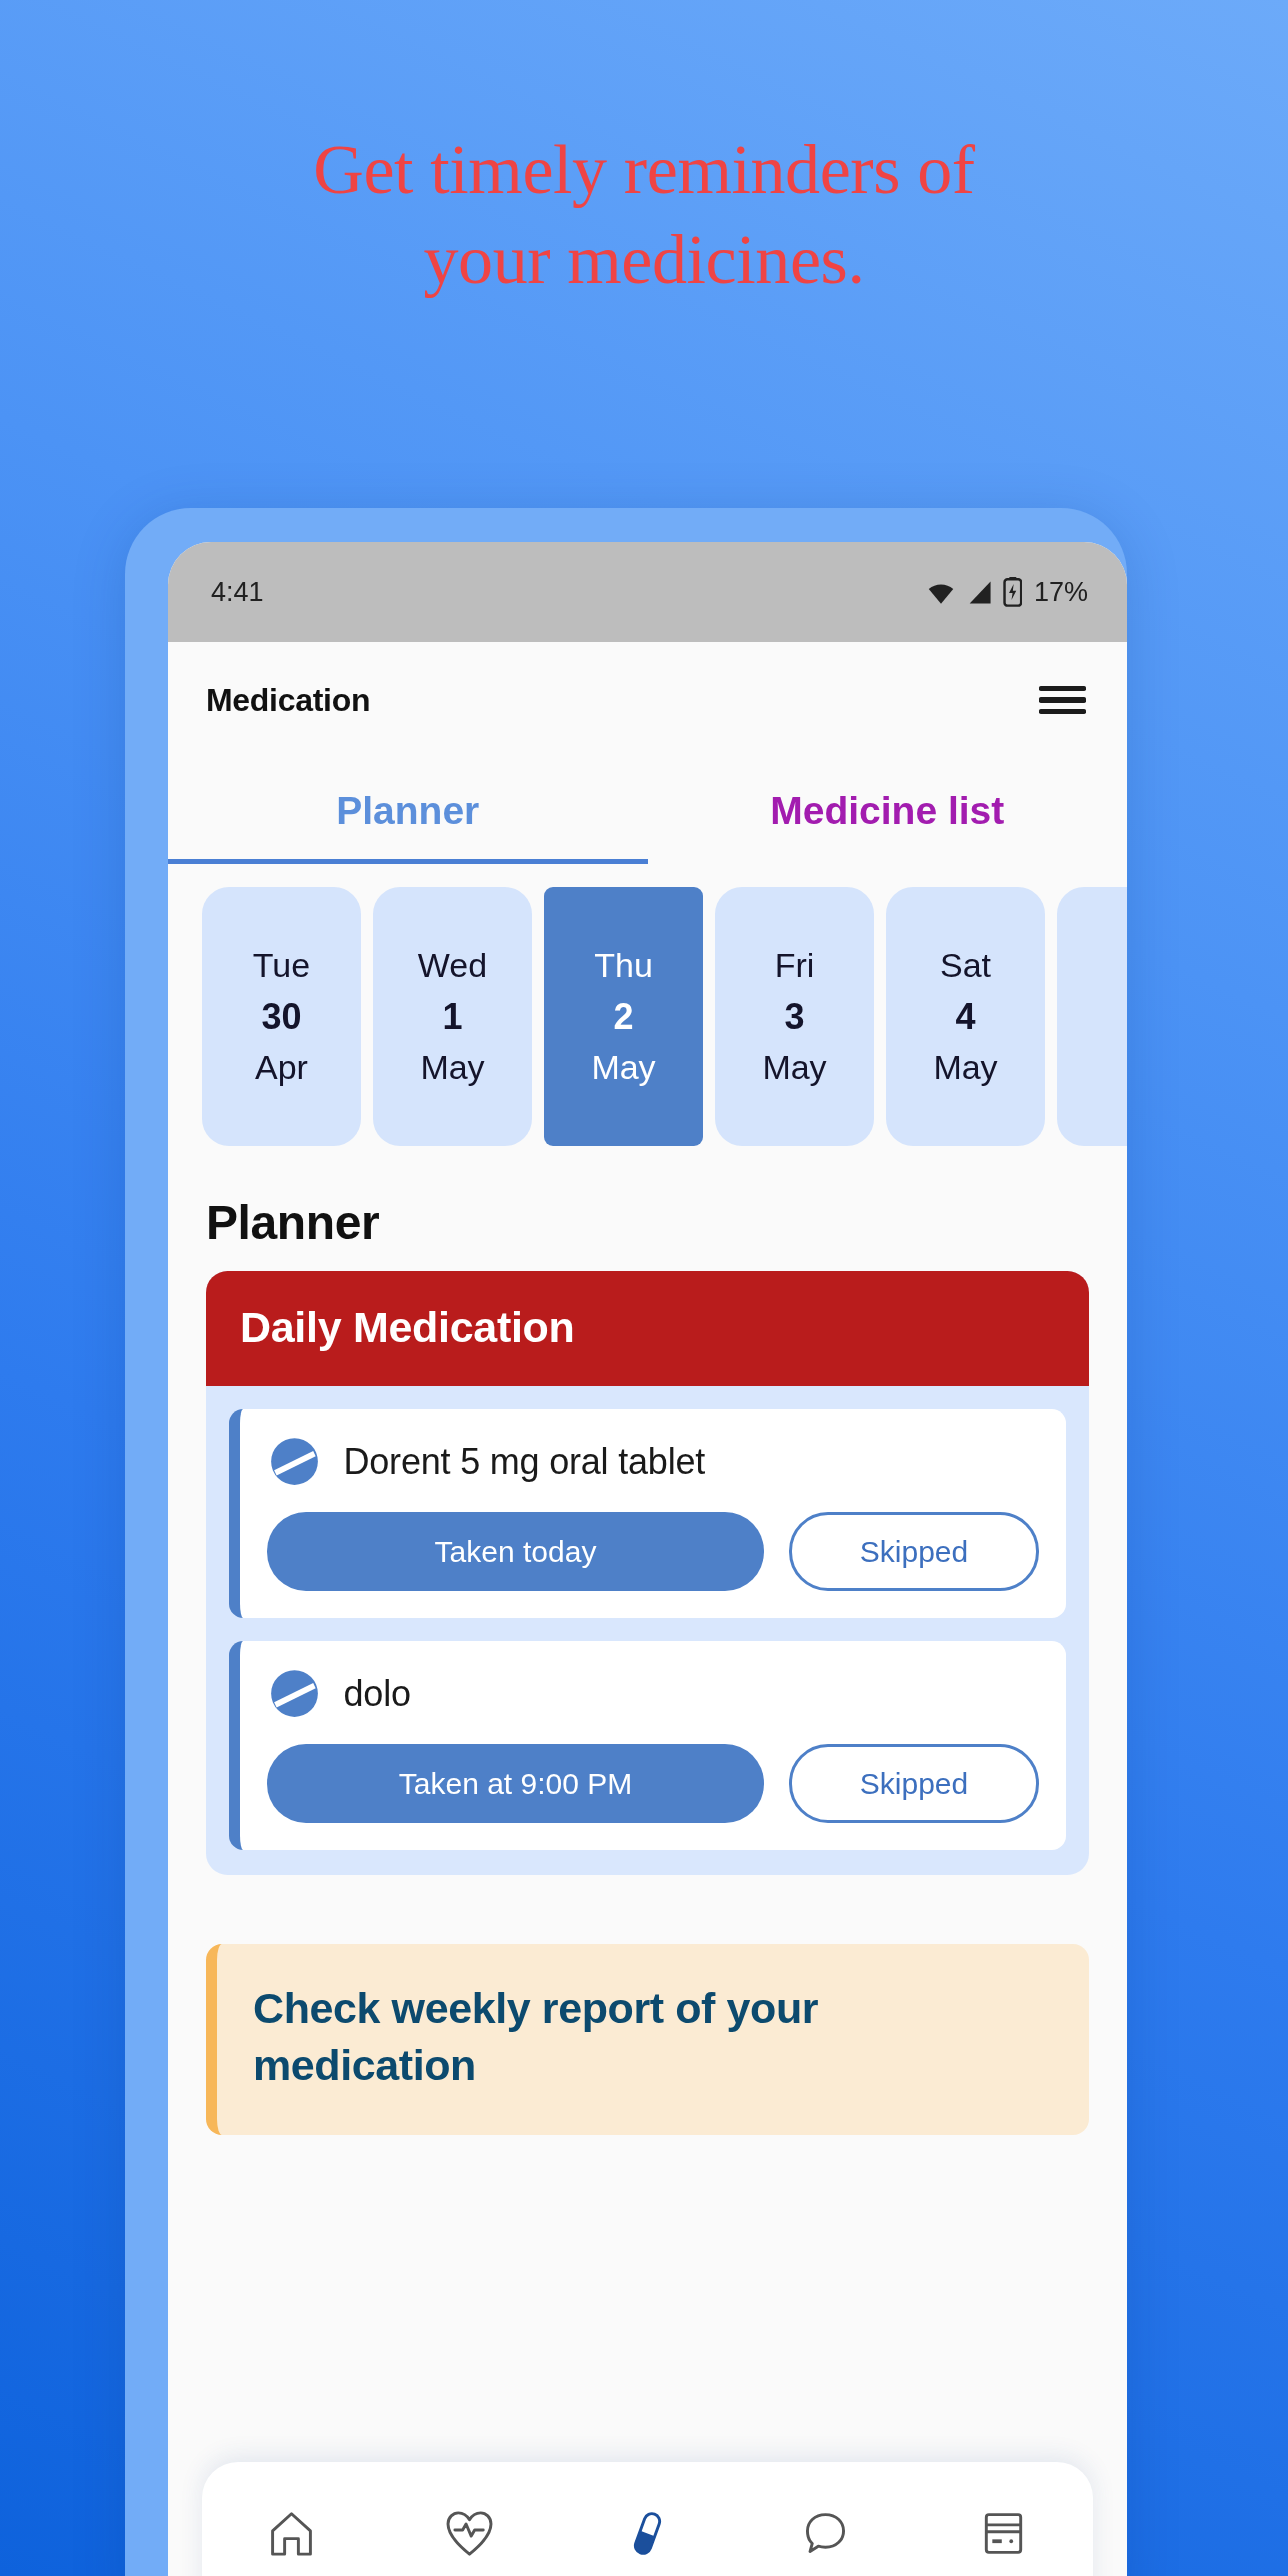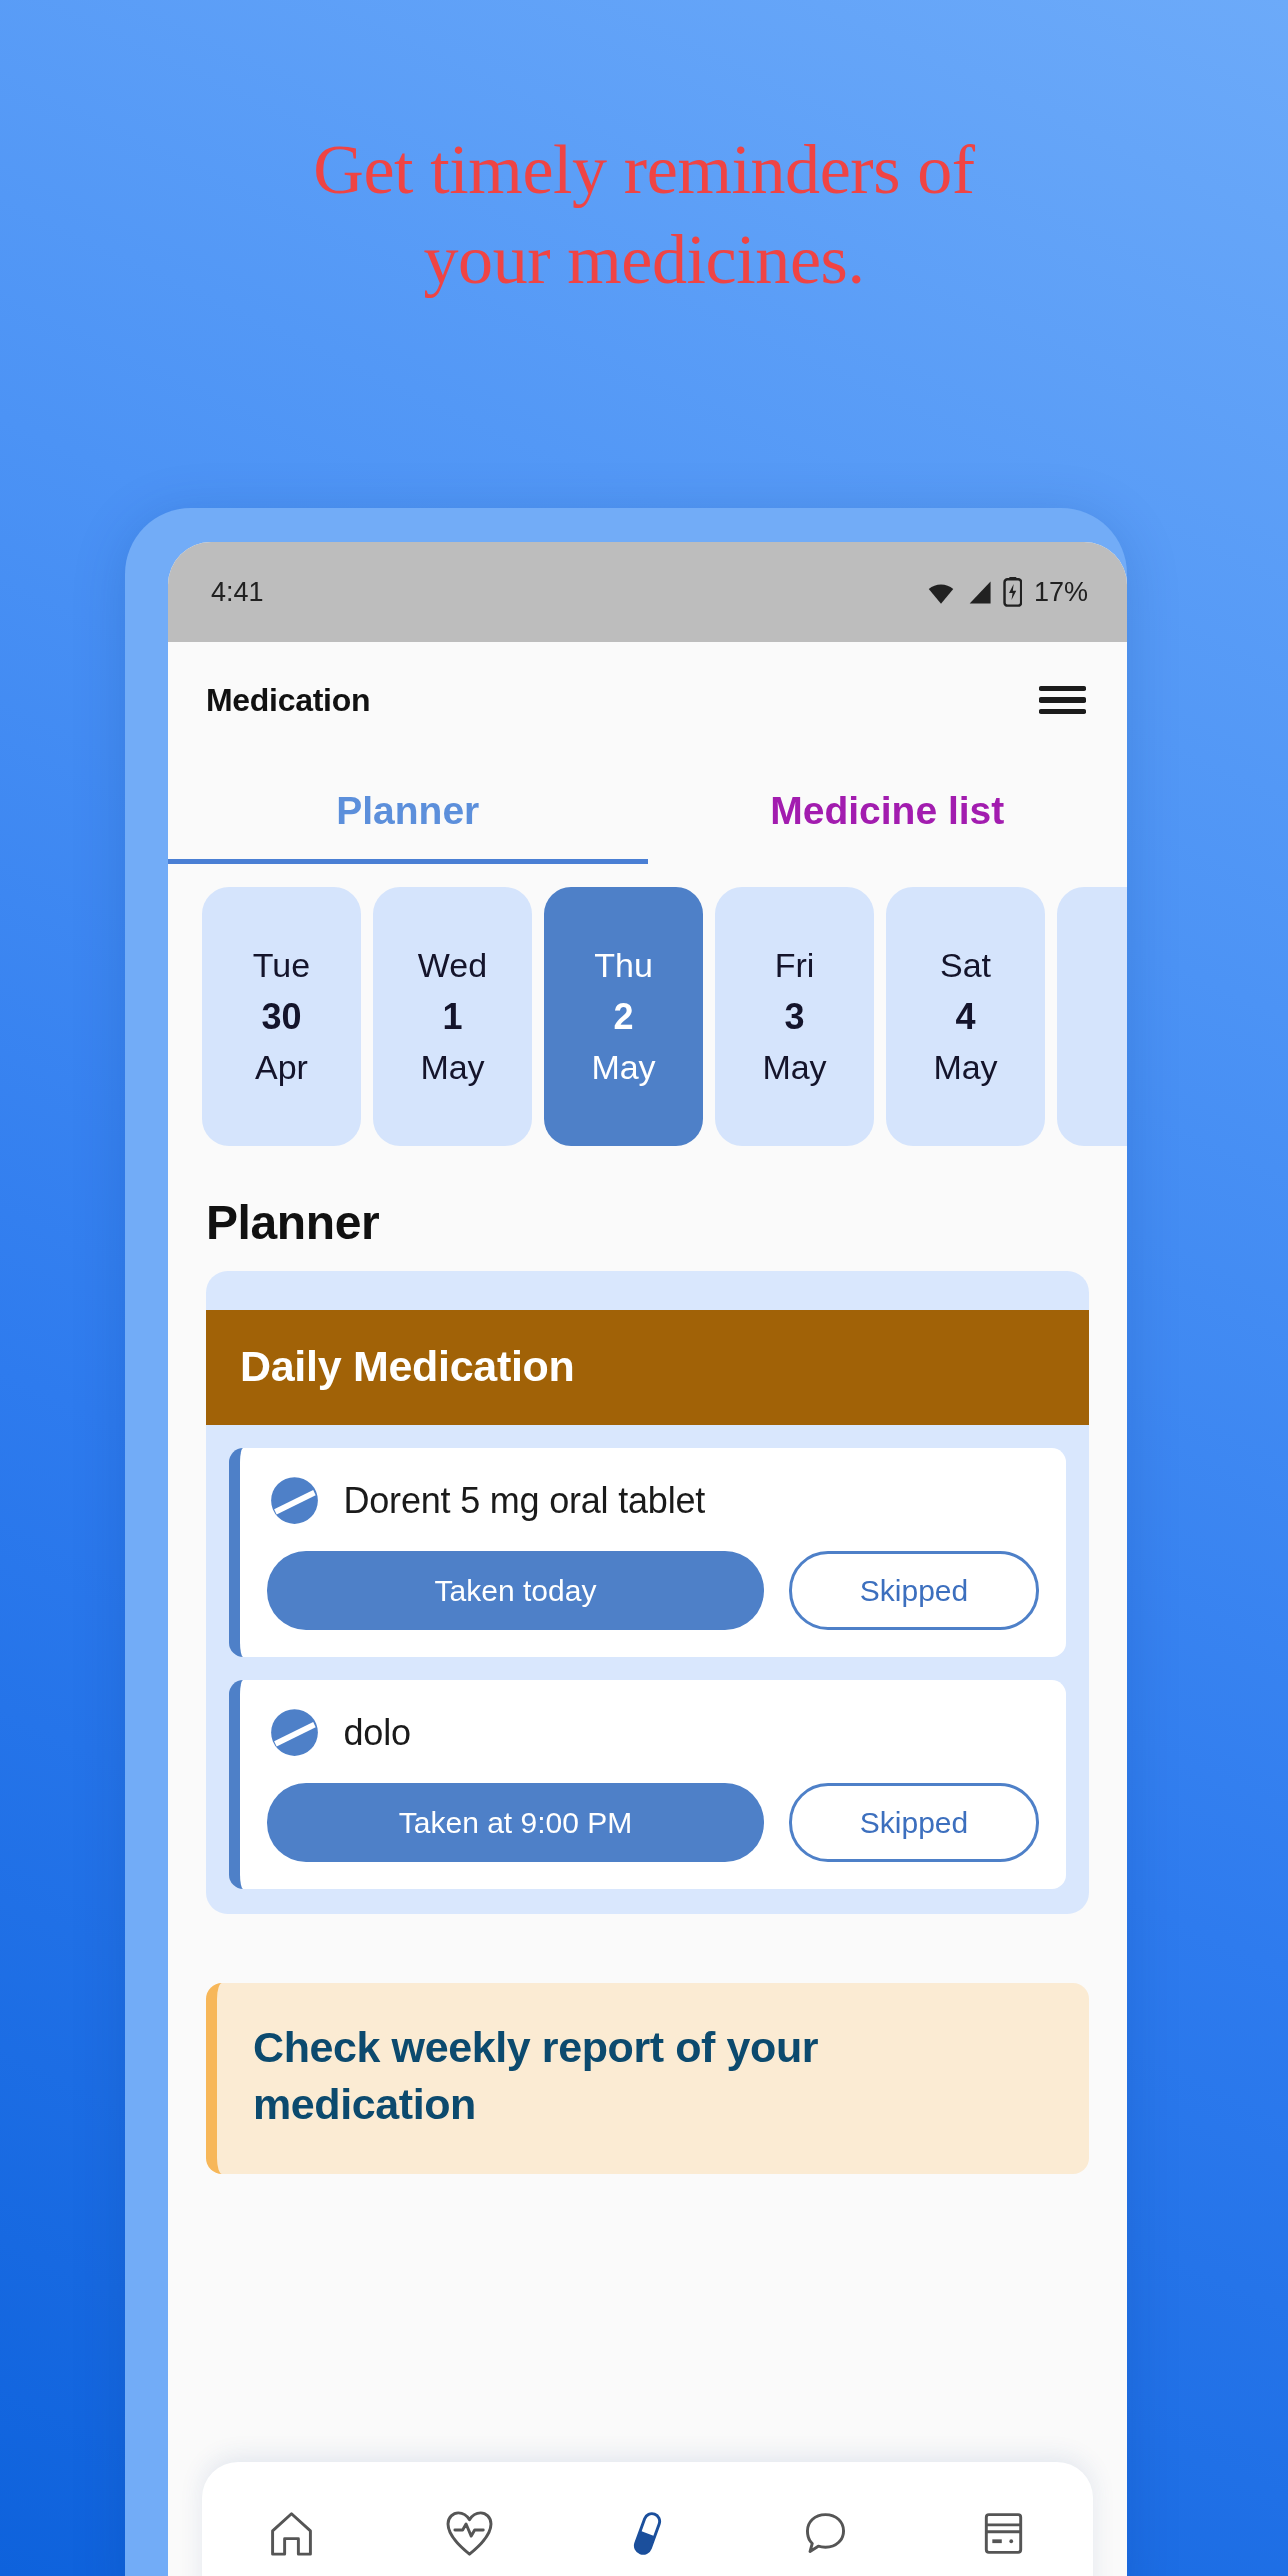--- a/index.html
+++ b/index.html
@@ -151,21 +151,21 @@
     background: #D5E4FC;
     border-radius: 27px;
     display: flex;
     flex-direction: column;
     align-items: center;
     justify-content: center;
     gap: 10.7px;
     color: #14142B;
     cursor: pointer;
   }
-  .date-chip.selected { background: #4E80C8; color: #ffffff; }
+  .date-chip.selected { background: #4E80C8; color: #ffffff; border-radius: 9px; }
   .date-dow { font-size: 34px; font-weight: 400; }
   .date-num { font-size: 36px; font-weight: 700; }
   .date-mon { font-size: 34px; font-weight: 400; }
 
   
   .section-title {
     font-size: 48px;
     font-weight: 700;
     color: #111111;
     padding: 27px 0 21.5px 38px;
@@ -175,27 +175,26 @@
 
   
   .content-area { background: #FAFAFA; padding: 0 38px; }
 
   .med-card {
     border-radius: 21.5px;
     overflow: hidden;
     background: #D9E7FD;
   }
   .med-card-header {
-    background: #a16207;
+    background: #b91c1c;
     color: #ffffff;
     font-size: 43px;
     font-weight: 700;
     padding: 32px 34px 34px 34px;
     letter-spacing: -0.3px;
-    margin-top: 39px;
   }
   .med-list { padding: 23px 23px 25px 23px; display: flex; flex-direction: column; gap: 23px; }
 
   .med-item {
     background: #ffffff;
     border-radius: 14.3px;
     border-left: 11.6px solid #4E80C8;
     padding: 25px 27px 27px 27px;
   }
   .med-item-top {

